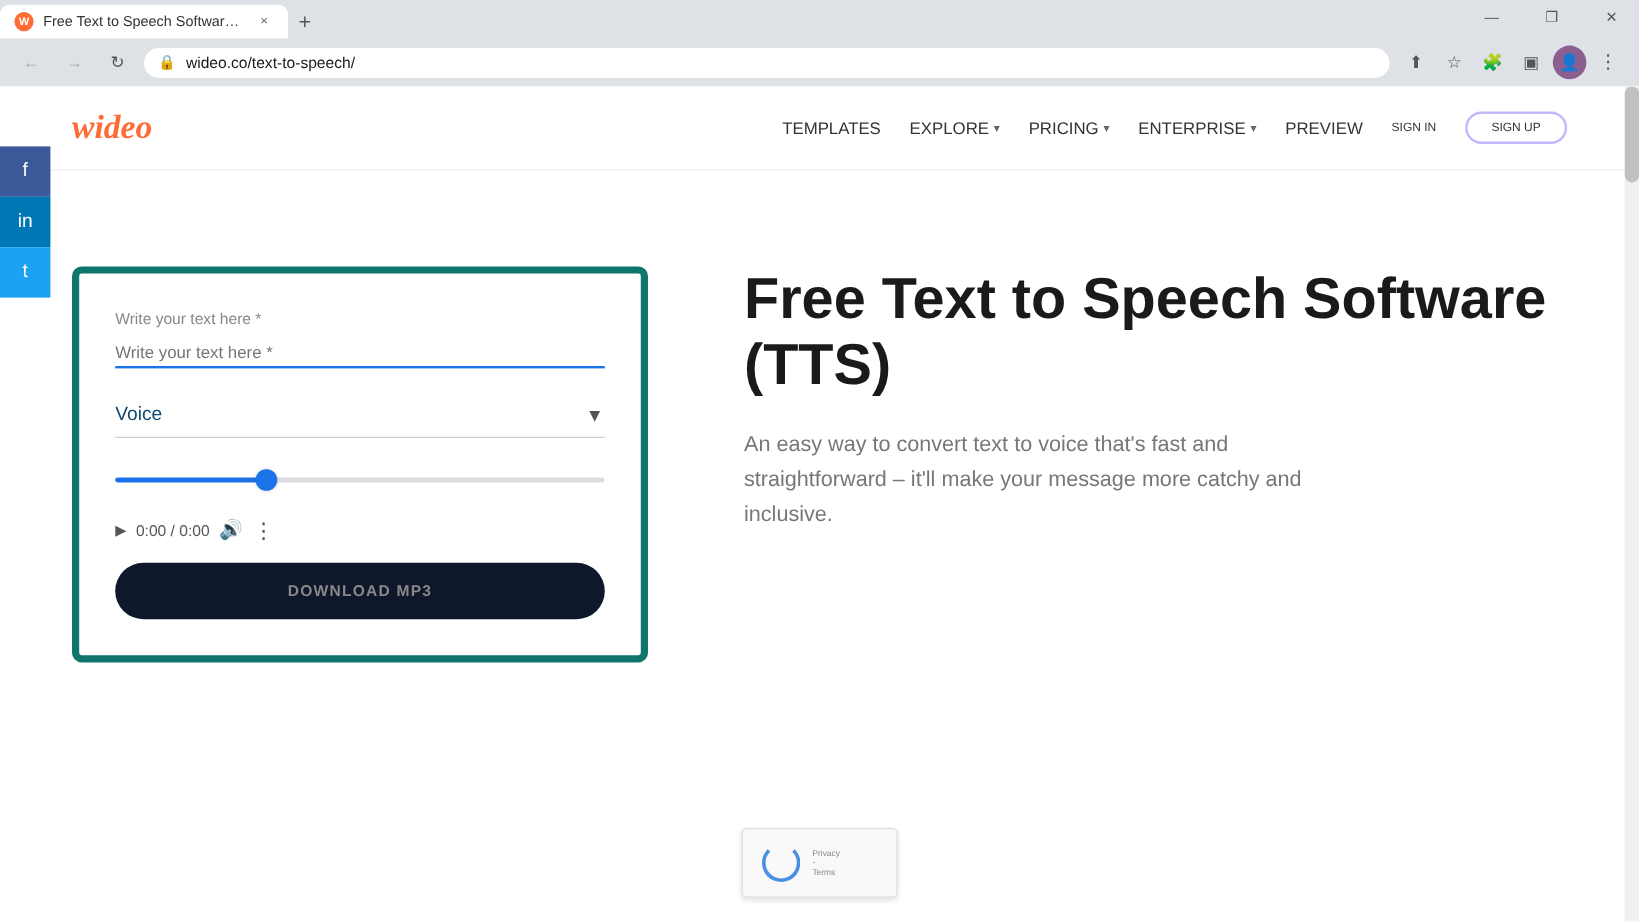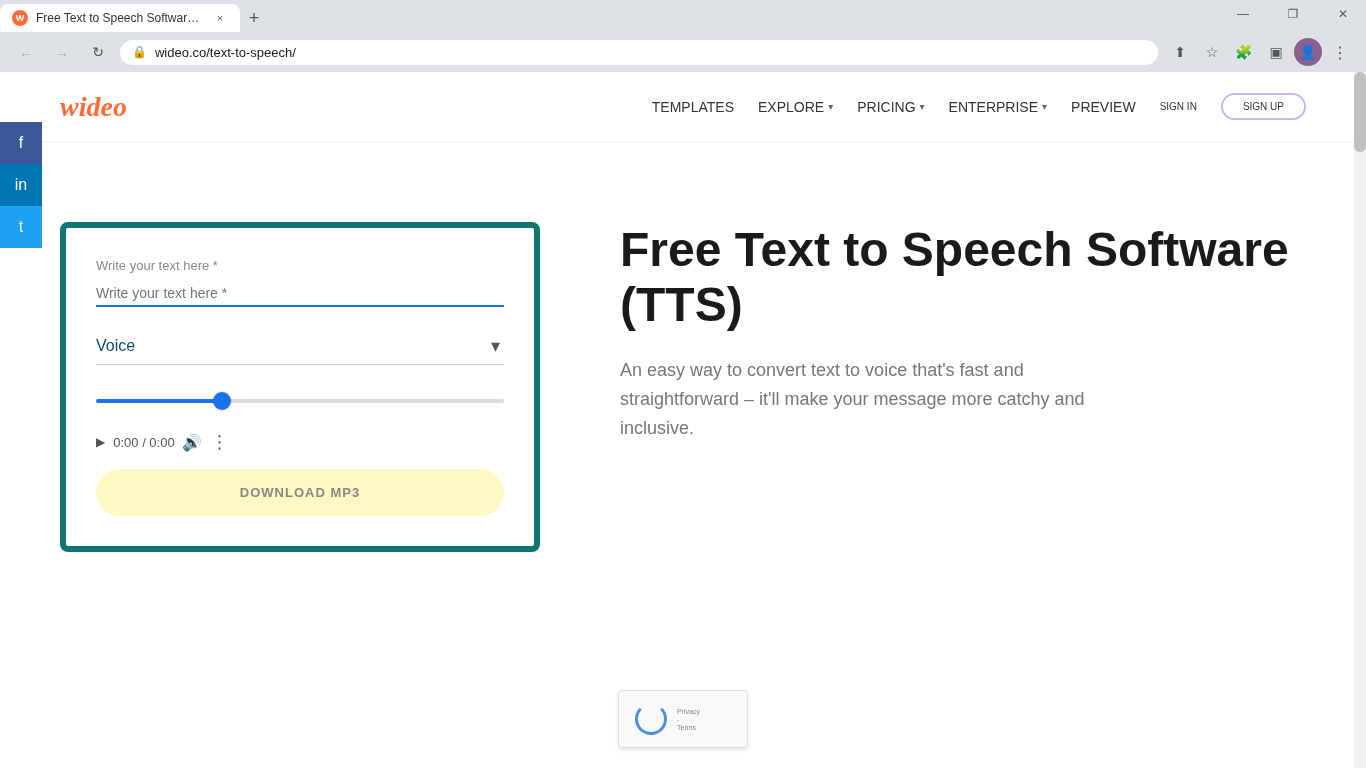--- a/index.html
+++ b/index.html
@@ -300,21 +300,21 @@
       font-size: 12px;
       cursor: pointer;
       color: #555;
     }
     .audio-time { color: #555; font-size: 13px; }
     .audio-volume { font-size: 16px; cursor: pointer; }
     .audio-dots { font-size: 18px; cursor: pointer; color: #555; }
 
     .download-btn {
       width: 100%;
-      background: #fef9c3;
+      background: #0f172a;
       border: none;
       border-radius: 24px;
       padding: 16px;
       font-size: 13px;
       color: #888;
       cursor: pointer;
       font-weight: 600;
       letter-spacing: 1px;
       text-transform: uppercase;
     }

